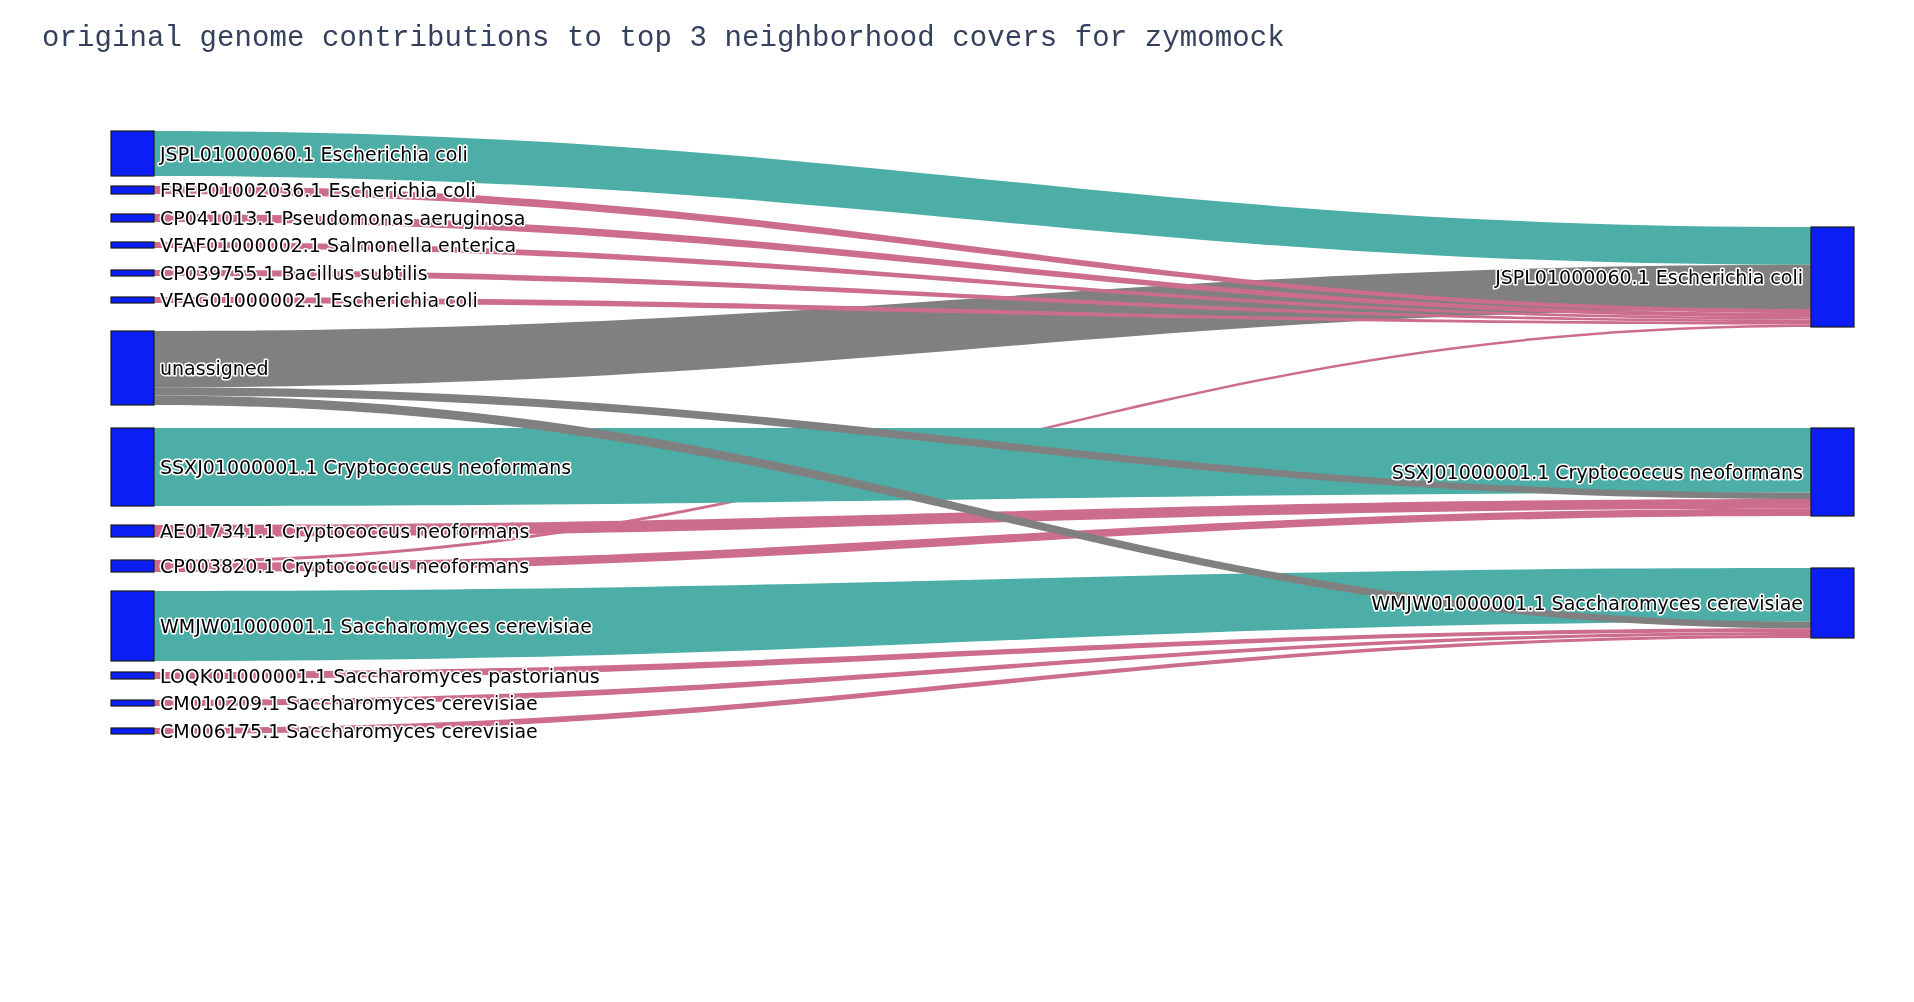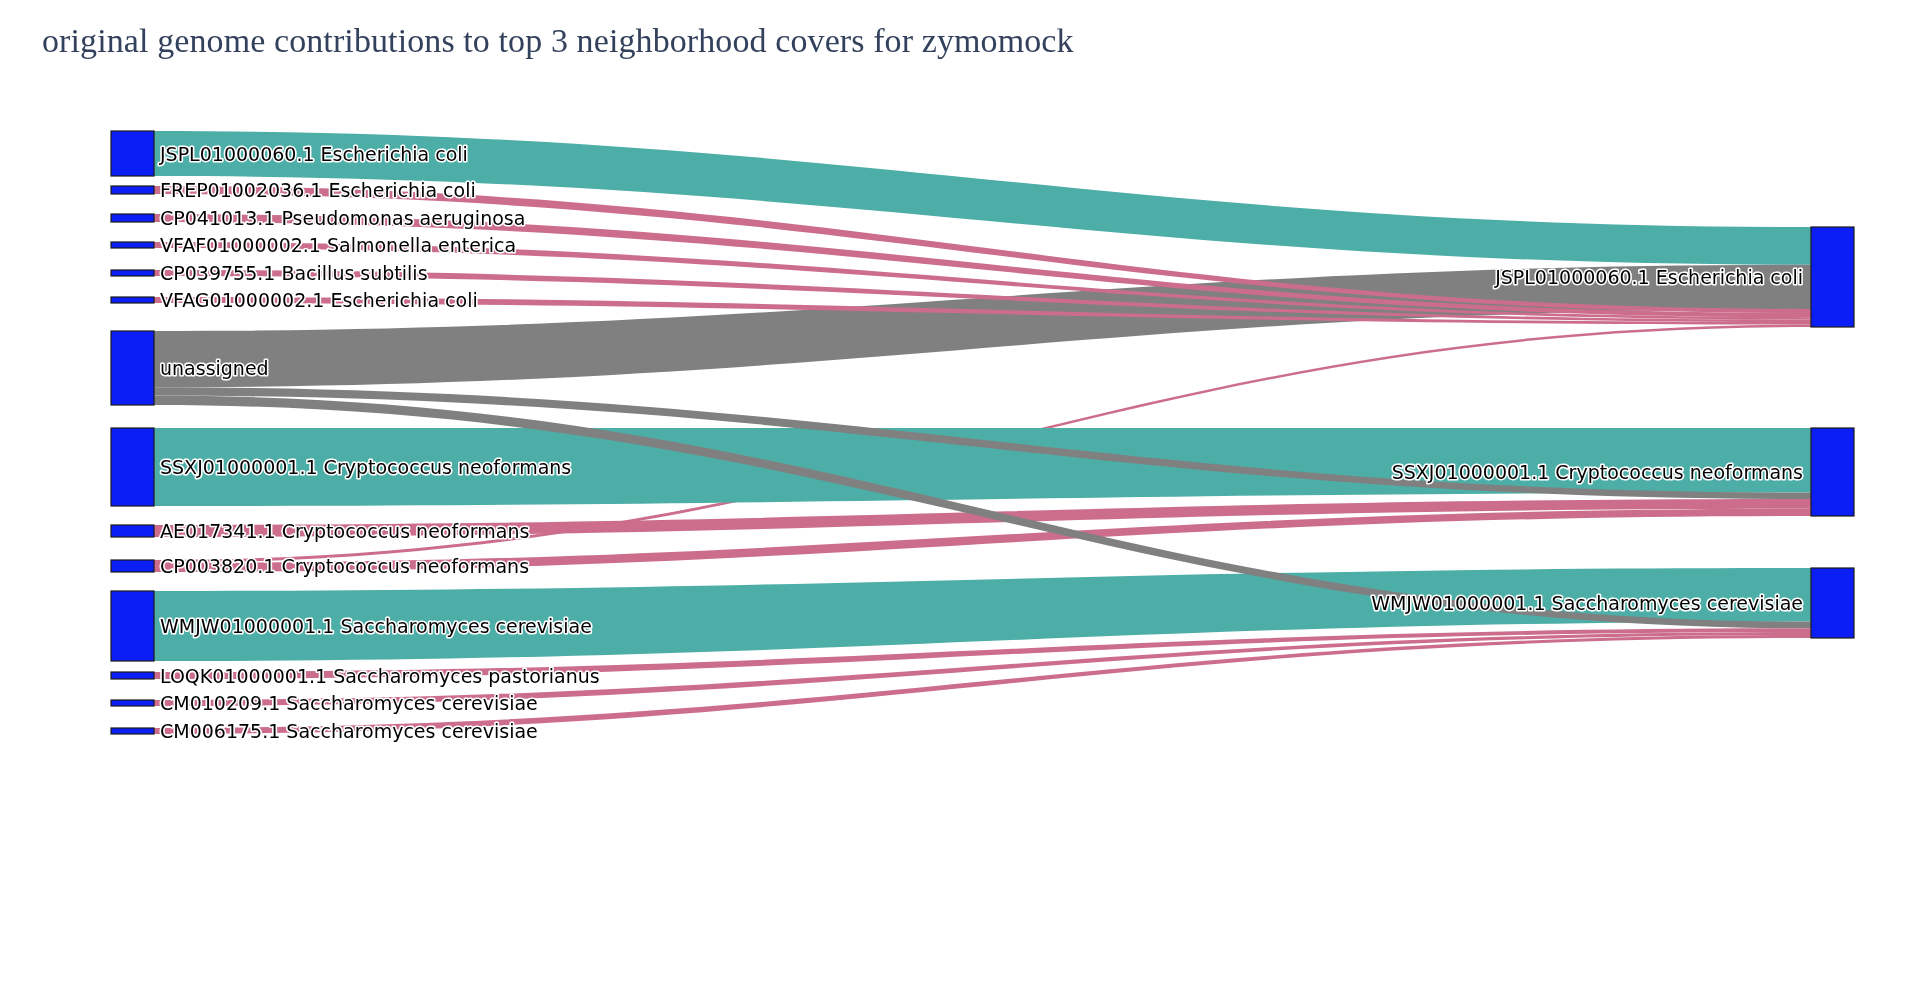--- a/index.html
+++ b/index.html
@@ -16,23 +16,23 @@
   #page {
     position: relative;
     width: 1914px;
     height: 1002px;
     background: #ffffff;
   }
   #title {
     position: absolute;
     left: 42px;
     top: 22px;
-    font-size: 34px;
+    font-size: 29px;
     color: #33415c;
-    font-family: Liberation Serif, serif;
+    font-family: Liberation Mono, monospace;
     letter-spacing: 0.1px;
     white-space: nowrap;
   }
   svg#sankey {
     position: absolute;
     left: 0;
     top: 0;
     width: 1914px;
     height: 1002px;
   }

